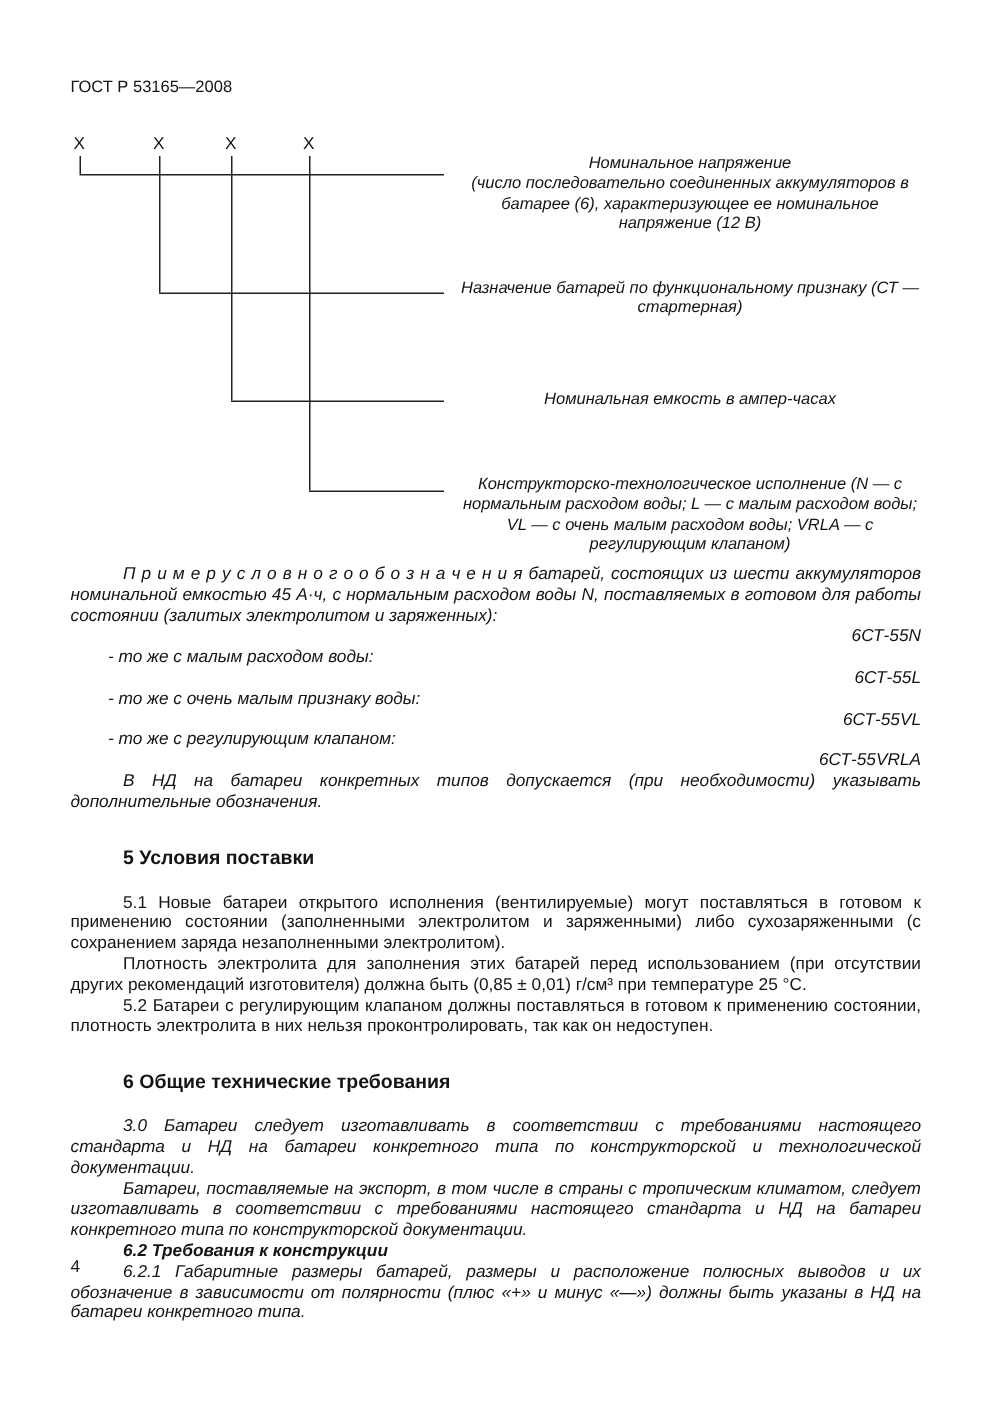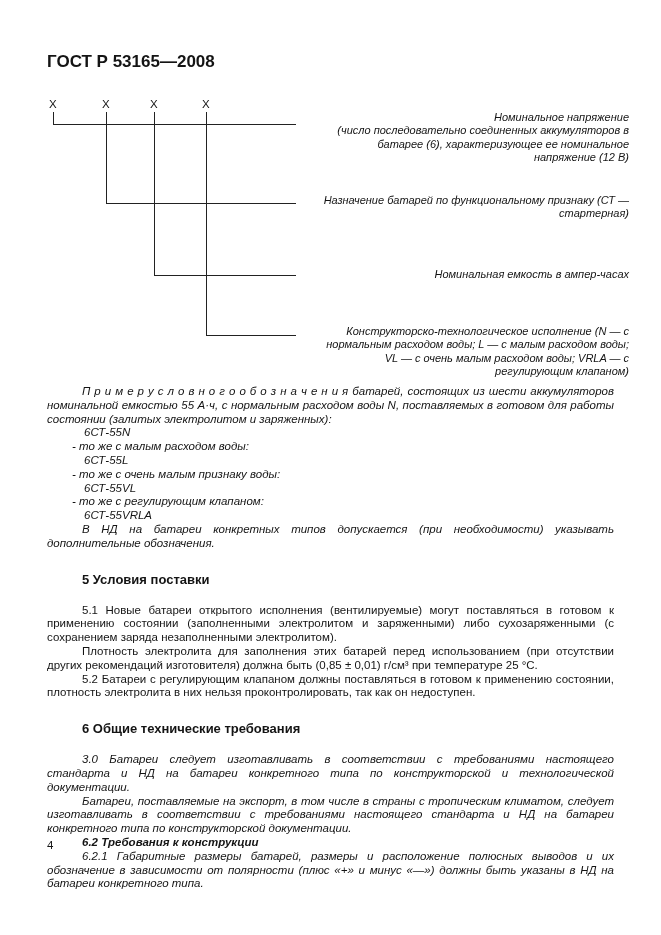--- a/index.html
+++ b/index.html
@@ -7,50 +7,50 @@
   body {
     width: 661px; height: 935px;
     position: relative;
     font-family: "Liberation Sans", sans-serif;
     font-size: 11.5px;
     color: #141414;
     overflow: hidden;
   }
   .page { position: relative; width: 661px; height: 935px; padding: 52px 47px 0 47px; background:#fff; }
 
-  .doc-header { font-weight: bold; font-size: 17px; }
+  .doc-header { font-weight: normal; font-size: 11px; }
 
   
   .diagram { position: relative; height: 284px; margin-top: 26px; font-size: 11px; }
   .xmark { position: absolute; top: 0; font-size: 11.5px; }
   .x1 { left: 2px; } .x2 { left: 55px; } .x3 { left: 103px; } .x4 { left: 155px; }
   .vline { position: absolute; width: 1px; background: #222; top: 14px; }
   .v1 { left: 6px;   height: 12px; }
   .v2 { left: 59px;  height: 91px; }
   .v3 { left: 107px; height: 163px; }
   .v4 { left: 159px; height: 223px; }
   .hline { position: absolute; height: 1px; background: #222; }
   .h1 { left: 6px;   top: 26px;  width: 243px; }
   .h2 { left: 59px;  top: 105px; width: 190px; }
   .h3 { left: 107px; top: 177px; width: 142px; }
   .h4 { left: 159px; top: 237px; width: 90px; }
   .dlabel {
-    position: absolute; left: 268px; width: 314px;
+    position: absolute; left: 256px; width: 314px;
     font-style: italic; line-height: 1.22;
-    white-space: pre-line; text-align: right;
+    white-space: pre-line; text-align: center;
   }
   .t1 { top: 13px; } .t2 { top: 96px; } .t3 { top: 170px; } .t4 { top: 227px; }
 
   
   p { text-align: justify; line-height: 1.2; margin: 0; }
   .indent { text-indent: 35px; }
   .italic { font-style: italic; }
   .example-intro { margin-top: 3px; }
   .dline { font-style: italic; line-height: 1.2; }
-  .ind-name { padding-left: 37px; }
+  .ind-name { padding-left: 37px; text-align: right; }
   .ind-dash { padding-left: 25px; }
 
   .section-heading {
     font-weight: bold; font-size: 13px;
     text-indent: 35px; text-align: left;
     margin: 21px 0 17px 0;
   }
   .bold-italic { font-weight: bold; font-style: italic; }
 
   .page-number { position: absolute; left: 47px; top: 839px; font-size: 11.5px; }
@@ -78,21 +78,21 @@
     <div class="hline h3"></div>
     <div class="hline h4"></div>
 
     <div class="dlabel t1">Номинальное напряжение
 (число последовательно соединенных аккумуляторов в батарее (6), характеризующее ее номинальное напряжение (12 В)</div>
     <div class="dlabel t2">Назначение батарей по функциональному признаку (СТ — стартерная)</div>
     <div class="dlabel t4">Конструкторско-технологическое исполнение (N — с нормальным расходом воды; L — с малым расходом воды; VL — с очень малым расходом воды; VRLA — с регулирующим клапаном)</div>
     <div class="dlabel t3">Номинальная емкость в ампер-часах</div>
   </div>
 
-  <p class="italic indent example-intro">П р и м е р  у с л о в н о г о  о б о з н а ч е н и я батарей, состоящих из шести аккумуляторов номинальной емкостью 55 А·ч, с нормальным расходом воды N, поставляемых в готовом для работы состоянии (залитых электролитом и заряженных):</p>
+  <p class="italic indent example-intro">П р и м е р  у с л о в н о г о  о б о з н а ч е н и я батарей, состоящих из шести аккумуляторов номинальной емкостью 45 А·ч, с нормальным расходом воды N, поставляемых в готовом для работы состоянии (залитых электролитом и заряженных):</p>
 
   <div>
     <div class="dline ind-name">6СТ-55N</div>
     <div class="dline ind-dash">- то же  с малым расходом воды:</div>
     <div class="dline ind-name">6СТ-55L</div>
     <div class="dline ind-dash">- то же  с очень малым признаку воды:</div>
     <div class="dline ind-name">6СТ-55VL</div>
     <div class="dline ind-dash">- то же  с регулирующим клапаном:</div>
     <div class="dline ind-name">6СТ-55VRLA</div>
   </div>

